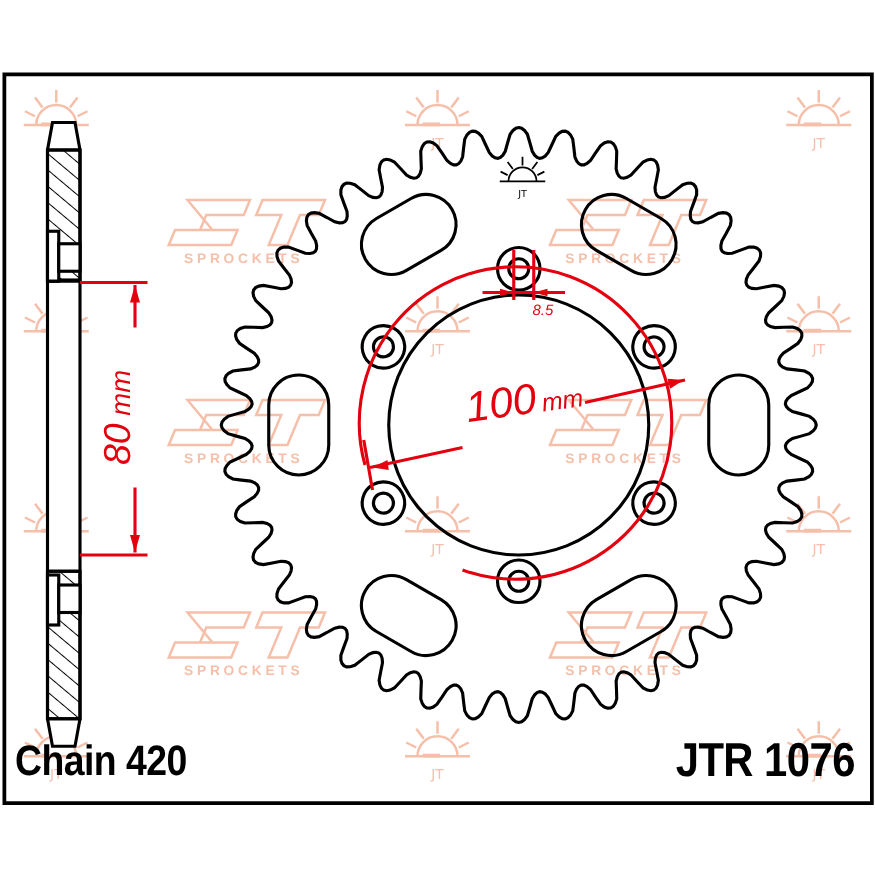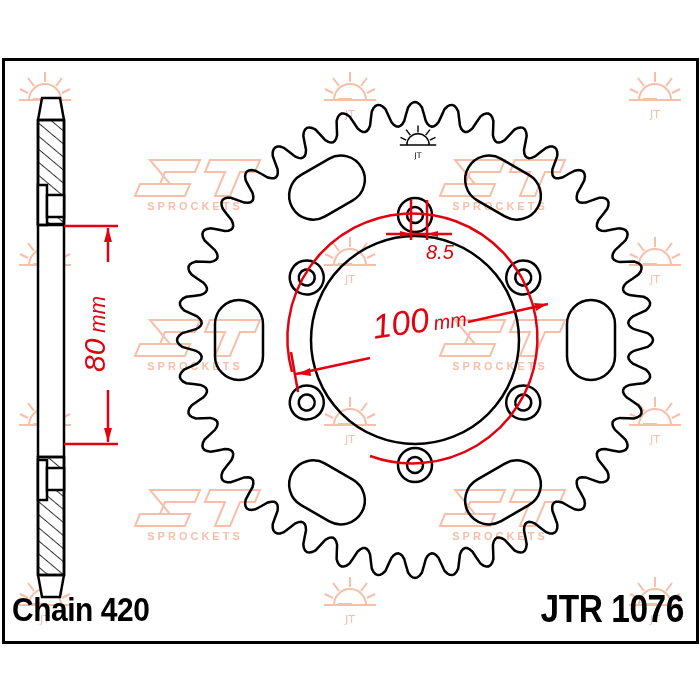--- a/index.html
+++ b/index.html
@@ -5,21 +5,21 @@
   html, body { margin: 0; padding: 0; background: #ffffff; }
   body { width: 700px; height: 700px; position: relative; overflow: hidden; font-family: "Liberation Sans", sans-serif; }
   .frame { position: absolute; left: 2px; top: 58px; width: 691px; height: 580px; border: 3px solid #000; box-sizing: content-box; }
   svg.canvas { position: absolute; left: 0; top: 0; width: 700px; height: 700px; }
   .label { position: absolute; font-family: "Liberation Sans", sans-serif; font-weight: bold; color: #000; font-size: 34px; letter-spacing: -0.5px; transform: scaleX(0.88); }
   .chain-label { left: 12px; top: 590px; transform-origin: left top; }
   .part-label { right: 16px; top: 588px; font-size: 38px; transform-origin: right top; }
   .dim { position: absolute; color: #e3000f; font-family: "Liberation Sans", sans-serif; font-style: italic; }
   .dim-100 { left: 370px; top: 308px; font-size: 34px; transform: rotate(-8deg); transform-origin: left top; }
   .dim-100 .unit { font-size: 20px; margin-left: 4px; }
-  .dim-85 { left: 426px; top: 241px; font-size: 20px; }
+  .dim-85 { left: 426px; top: 241px; font-size: 12px; }
   .dim-80 { left: 78px; top: 372px; font-size: 30px; transform: rotate(-90deg); transform-origin: left top; white-space: nowrap; }
   .dim-80 .unit { font-size: 22px; margin-left: 6px; }
 </style>
 </head>
 <body>
 
 <div class="frame"></div>
 
 <svg class="canvas" viewBox="0 0 700 700" xmlns="http://www.w3.org/2000/svg">
   <defs>

